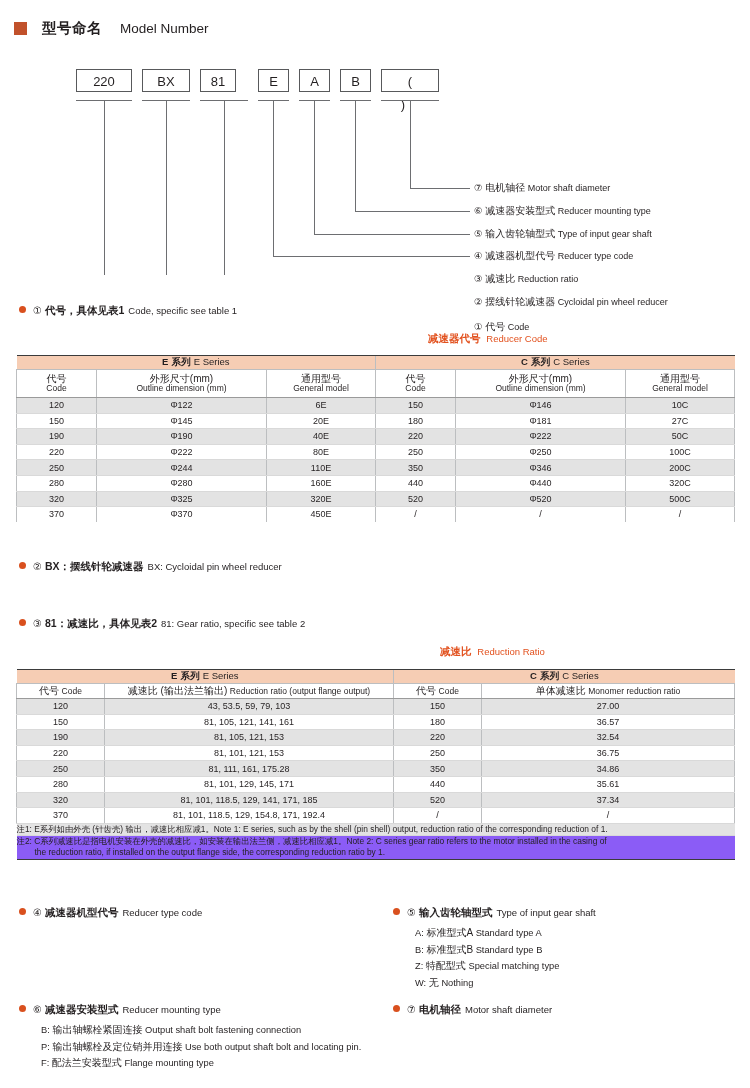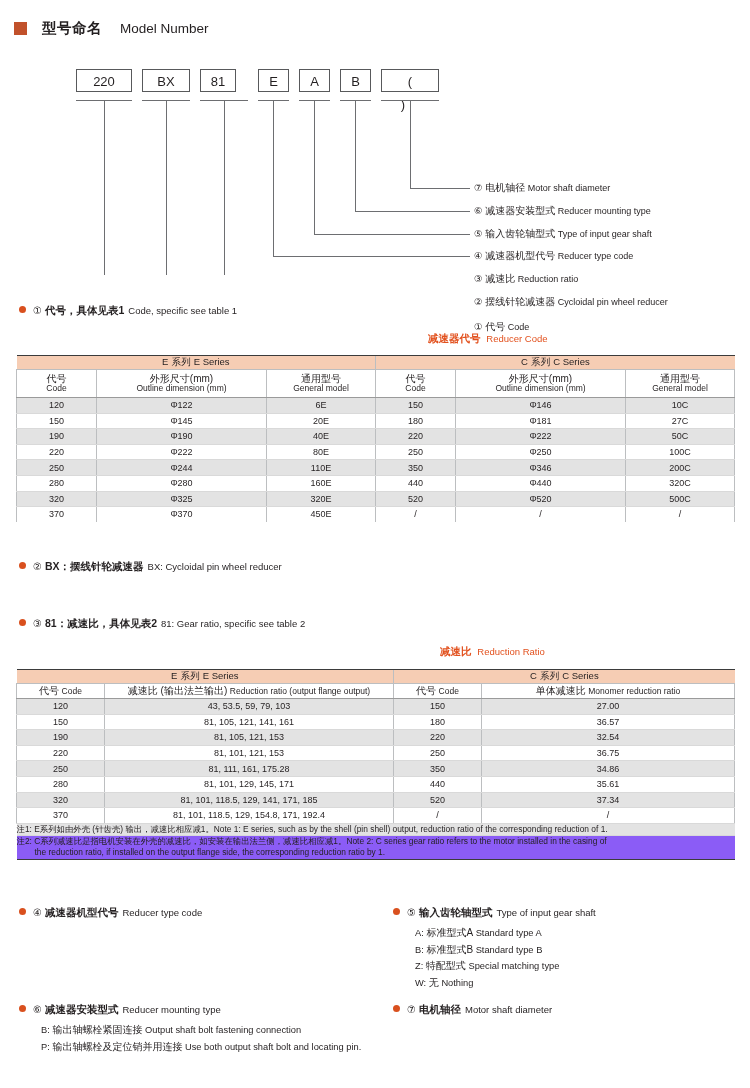--- a/index.html
+++ b/index.html
@@ -52,21 +52,21 @@
   table.dt td,table.dt th{
     border-left:1px solid #bcbec0;border-right:1px solid #bcbec0;
     padding:0;text-align:center;vertical-align:middle;font-weight:normal;
     color:#231f20;
   }
   table.dt tr.band td{
     background:#f6cdb4;height:13px;font-size:9.5px;border-left:none;border-right:none;
     border-top:1.4px solid #3b3b3b;border-bottom:1px solid #bcbec0;
   }
   table.dt tr.band td.sep{border-left:1px solid #bcbec0;}
-  table.dt tr.band td .cn{font-weight:normal;letter-spacing:.3px;}
+  table.dt tr.band td .cn{font-weight:bold;letter-spacing:.3px;}
   table.dt tr.hdr td{height:27px;border-bottom:1px solid #9a9a9a;background:#fff;line-height:1.15;}
   table.dt tr.hdr td .l1{font-size:10px;display:block;}
   table.dt tr.hdr td .l2{font-size:8.5px;display:block;}
   table.dt tr.hdr td.one{height:14px;}
   table.dt tr.d td{height:14.6px;border-bottom:1px solid #d9d9d9;}
   table.dt tr.d.odd td{background:#e3e3e3;}
   table.dt tr.d.even td{background:#ffffff;}
   table.dt tr.last td{border-bottom:none;}
   table.dt .outer-b{border-bottom:1.4px solid #3b3b3b;}
 
@@ -443,20 +443,25 @@
     <div>
       <span class="k">B:</span>
       <span class="cn">输出轴螺栓紧固连接</span>
       <span class="en">Output shaft bolt fastening connection</span>
     </div>
     <div>
       <span class="k">P:</span>
       <span class="cn">输出轴螺栓及定位销并用连接</span>
       <span class="en">Use both output shaft bolt and locating pin.</span>
     </div>
+    <div>
+      <span class="k">F:</span>
+      <span class="cn">配法兰安装型式</span>
+      <span class="en">Flange mounting type</span>
+    </div>
   </div>
 
   <div class="bullet-head" style="left:393px;top:1003px;">
     <span class="dot"></span>
     <span class="num">⑦</span>
     <span class="cn">电机轴径</span>
     <span class="en">Motor shaft diameter</span>
   </div>
 
 </div>

